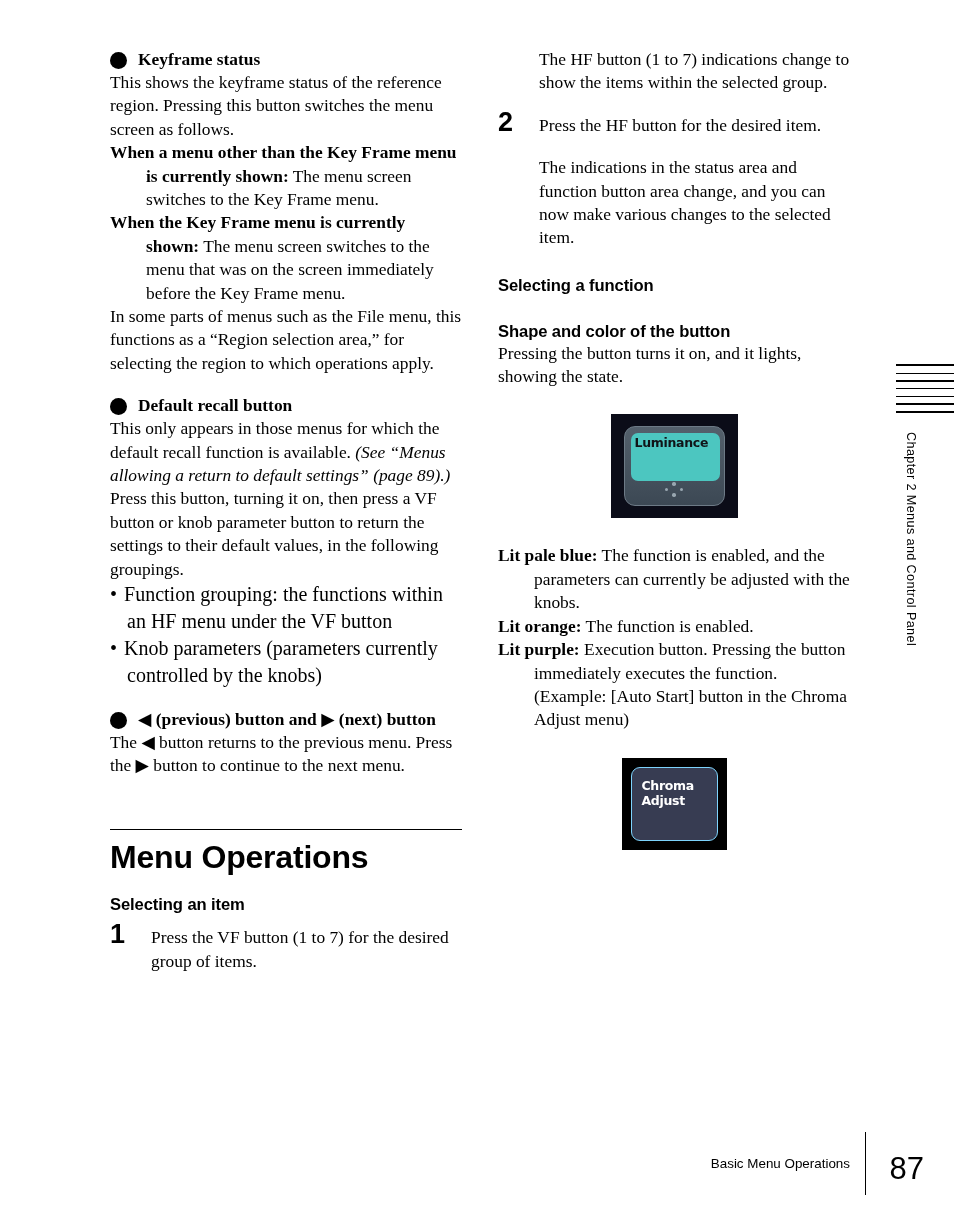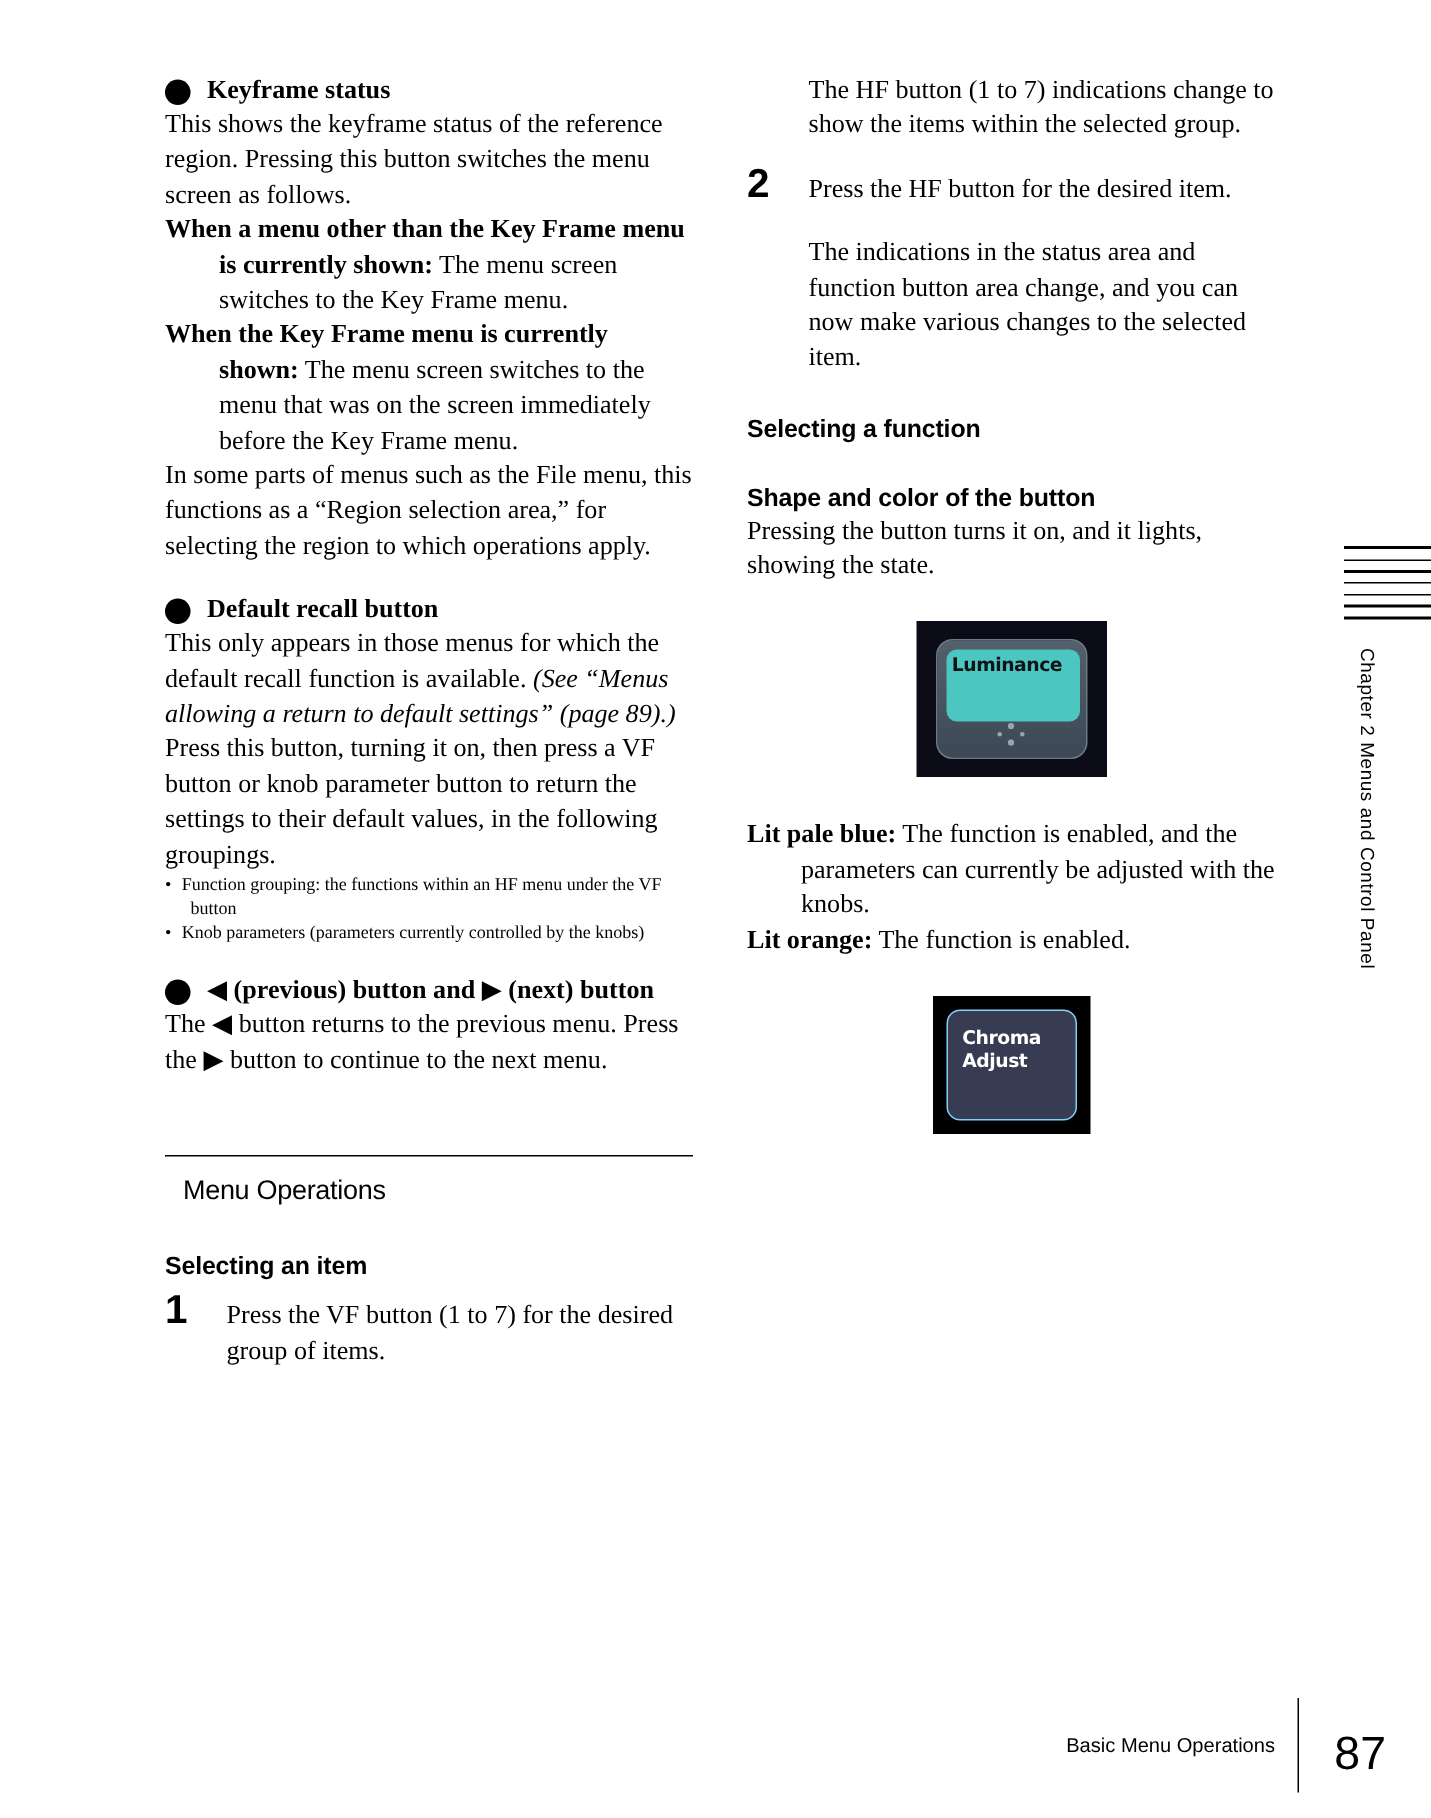--- a/index.html
+++ b/index.html
@@ -74,42 +74,42 @@
     padding-left: 36px;
     text-indent: -36px;
   }
   .def b { font-weight: bold; }
 
   .ital { font-style: italic; }
 
   
   .bullet {
     margin: 0;
-    font-size: 12px;
+    font-size: 20px;
     line-height: 1.345;
     padding-left: 17px;
     text-indent: -17px;
   }
   .bullet .dot { margin-right: 7px; }
 
   .gap-sm { height: 11px; }
   .gap-md { height: 19px; }
   .gap-lg { height: 26px; }
 
   
   .rule-top {
     border-top: 1.6px solid #000;
     margin: 0 0 10px 0;
   }
   .h-section {
     font-family: "Liberation Sans", "DejaVu Sans", sans-serif;
-    font-weight: normal;
-    font-size: 18px;
+    font-weight: bold;
+    font-size: 32px;
     line-height: 1.12;
-    margin: 12px;
+    margin: 0;
     letter-spacing: -0.2px;
   }
   .h-sub {
     font-family: "Liberation Sans", "DejaVu Sans", sans-serif;
     font-weight: bold;
     font-size: 16.6px;
     line-height: 1.2;
     margin: 0;
     letter-spacing: -0.1px;
   }
@@ -378,20 +378,21 @@
           </div>
         </div>
       </div>
     </div>
 
     <div class="gap-lg"></div>
 
     <div>
       <p class="def"><b>Lit pale blue:</b><span> The function is enabled, and the parameters can currently be adjusted with the knobs.</span></p>
       <p class="def"><b>Lit orange:</b><span> The function is enabled.</span></p>
+      <p class="def"><b>Lit purple:</b><span> Execution button. Pressing the button immediately executes the function. (Example: [Auto Start] button in the Chroma Adjust menu)</span></p>
     </div>
 
     <div class="gap-lg"></div>
 
     <div class="figure">
       <div class="fig-chroma">
         <div class="chroma-btn">
           <div class="chroma-label">
             <div>Chroma</div>
             <div>Adjust</div>

